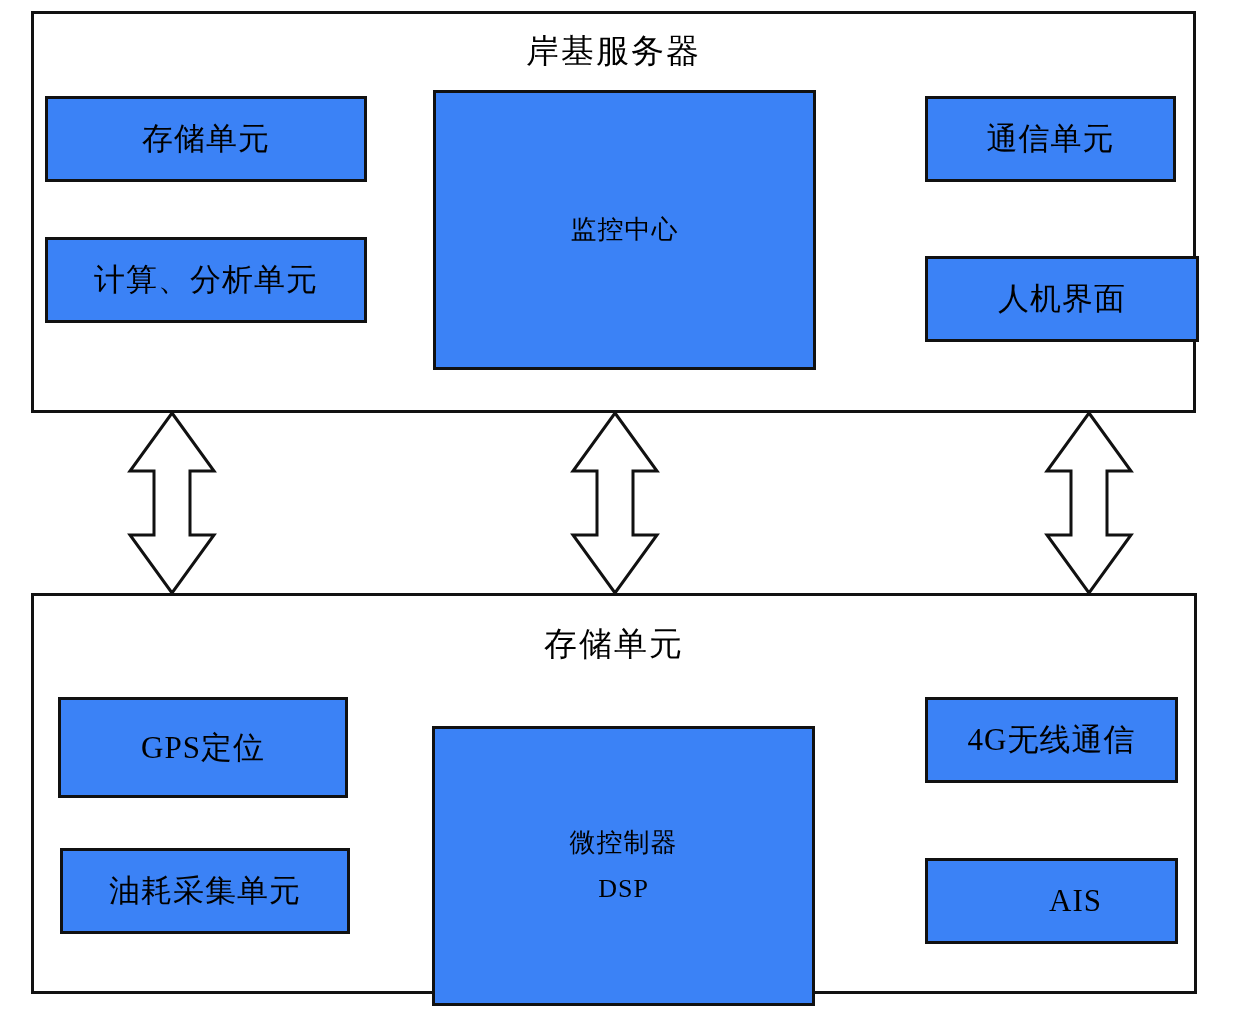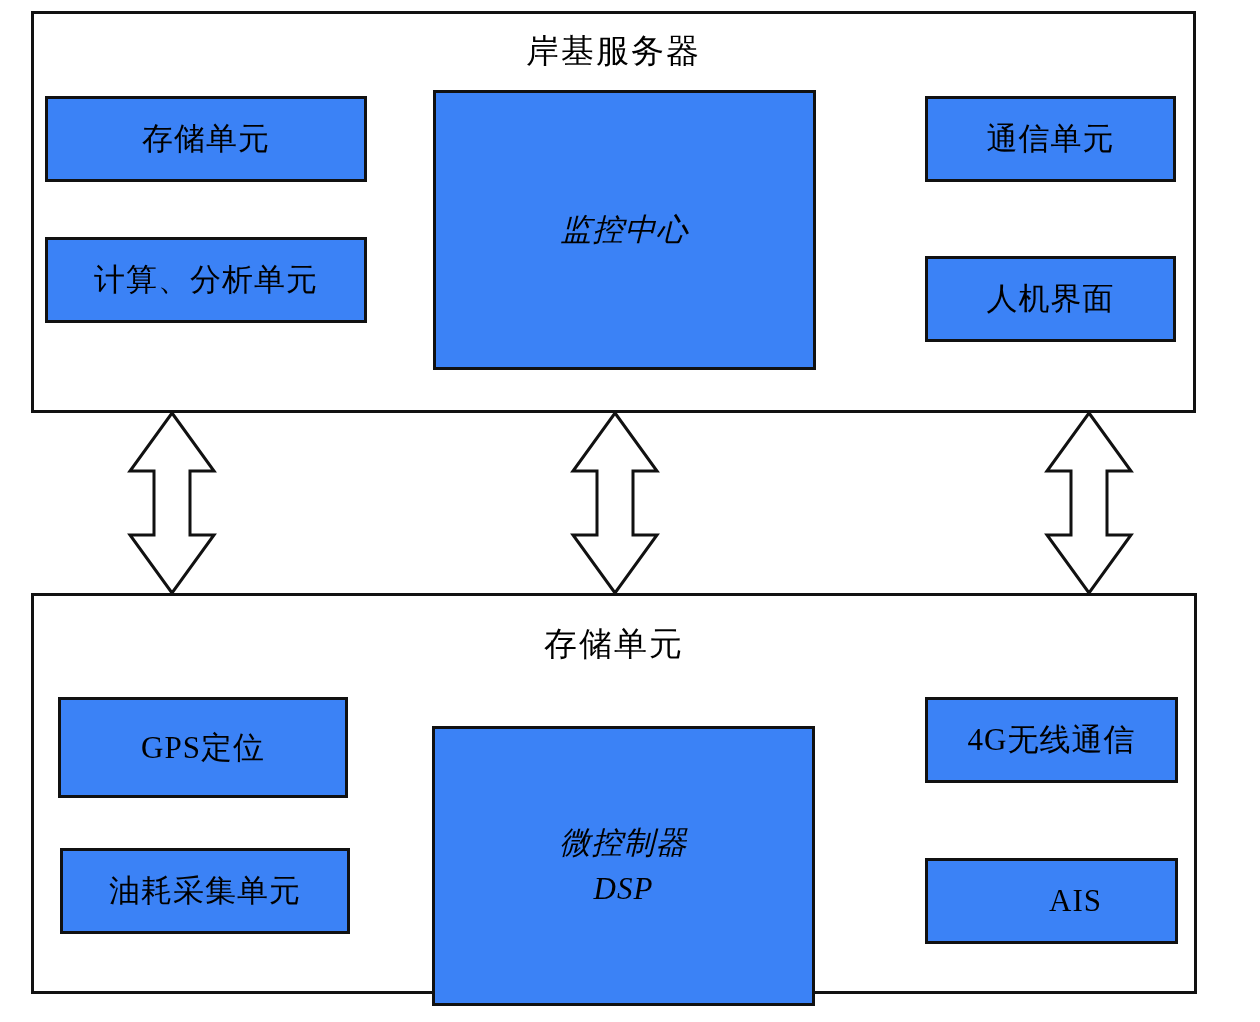--- a/index.html
+++ b/index.html
@@ -64,31 +64,30 @@
     justify-content: center;
     text-align: center;
   }
   .unit-label {
     font-size: 31px;
     line-height: 40px;
     letter-spacing: 1px;
     white-space: pre-line;
   }
   .unit.big .unit-label {
-    font-size: 31px;
+    font-size: 26px;
     line-height: 46px;
-    font-style: italic;
   }
 
   
   #unit-storage      { left: 11px;  top: 82px;  width: 322px; height: 86px; }
   #unit-compute      { left: 11px;  top: 223px; width: 322px; height: 86px; }
   #unit-monitor      { left: 399px; top: 76px;  width: 383px; height: 280px; }
   #unit-comm         { left: 891px; top: 82px;  width: 251px; height: 86px; }
-  #unit-hmi          { left: 891px; top: 242px; width: 251px; height: 86px; }
+  #unit-hmi          { left: 891px; top: 242px; width: 274px; height: 86px; }
 
   
   #unit-gps          { left: 24px;  top: 101px; width: 290px; height: 101px; }
   #unit-fuel         { left: 26px;  top: 252px; width: 290px; height: 86px; }
   #unit-mcu          { left: 398px; top: 110px; width: 383px; height: 280px; margin-top: 20px; }
   #unit-4g           { left: 891px; top: 101px; width: 253px; height: 86px; }
   #unit-ais          { left: 891px; top: 262px; width: 253px; height: 86px; padding-left: 48px; }
 
   
   .arrow-link {

